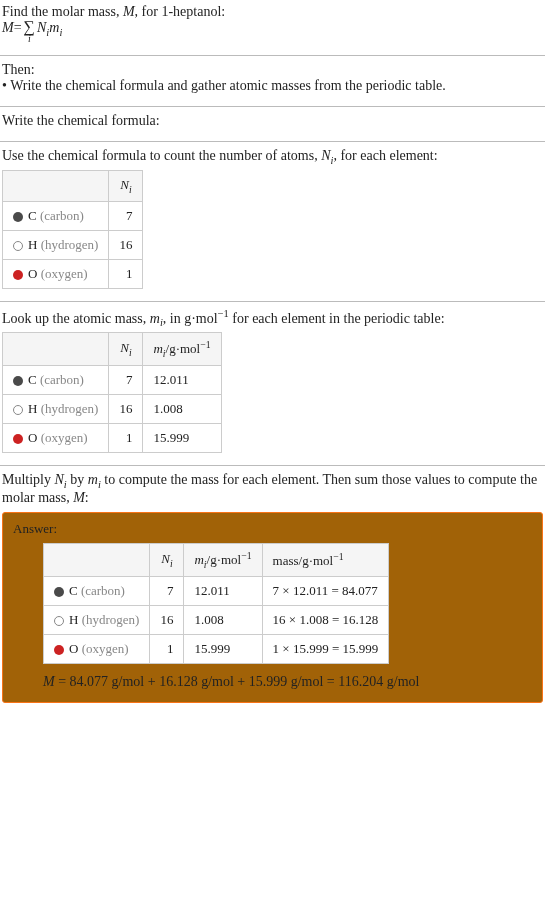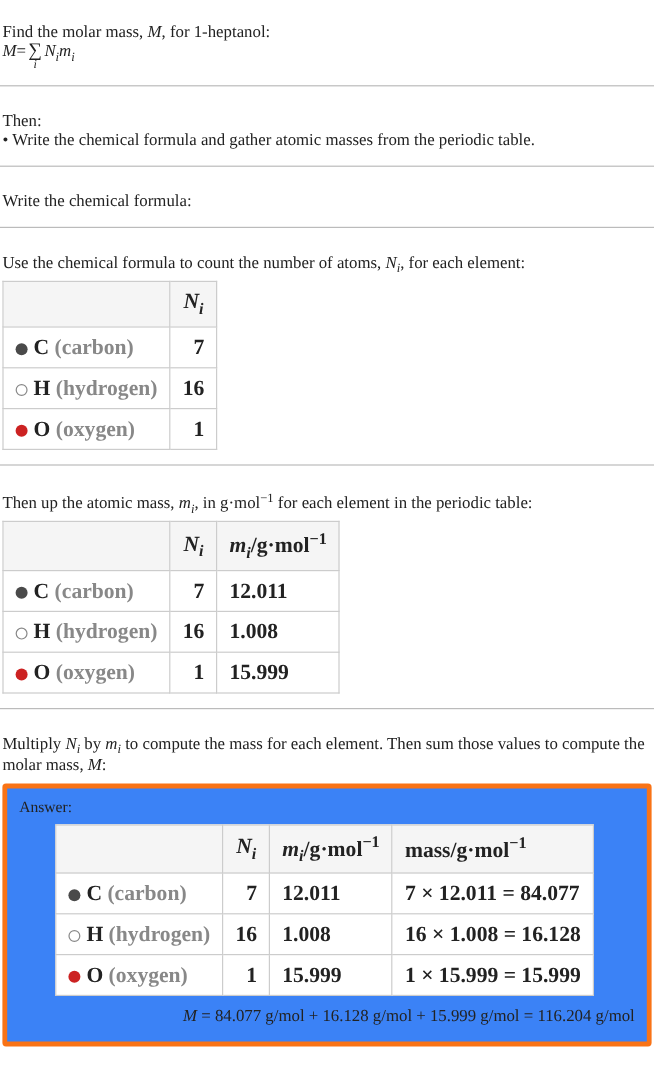--- a/index.html
+++ b/index.html
@@ -5,21 +5,21 @@
   body {
     margin: 0;
     padding: 0;
     font-family: Georgia, 'Times New Roman', serif;
     font-size: 14px;
     color: #222;
     width: 545px;
     background: #fff;
   }
   .section {
-    padding: 20px 2px 10px 2px;
+    padding: 4px 2px 10px 2px;
   }
   .hr {
     border: none;
     border-top: 1px solid #bbb;
     margin: 2px 0;
   }
   .formula {
     font-style: italic;
     font-family: Georgia, serif;
   }
@@ -32,22 +32,22 @@
     vertical-align: super;
   }
   table {
     border-collapse: collapse;
     margin-top: 4px;
   }
   td, th {
     border: 1px solid #ccc;
     padding: 6px 10px;
     text-align: left;
-    font-weight: bold;
-    font-size: 18px;
+    font-weight: normal;
+    font-size: 13px;
   }
   th {
     background: #f5f5f5;
   }
   td.num {
     text-align: right;
   }
   .el-label {
     color: #888;
   }
@@ -57,38 +57,37 @@
     height: 10px;
     border-radius: 50%;
     margin-right: 5px;
     vertical-align: middle;
     box-sizing: border-box;
   }
   .dot-c { background: #4a4a4a; }
   .dot-h { background: #fff; border: 1px solid #888; }
   .dot-o { background: #c22; }
   .answer-box {
-    background: #3b82f6;
-    border: 4px solid #f97316;
+    background: #a16207;
+    border: 1px solid #f97316;
     border-radius: 3px;
     padding: 8px 10px 12px 10px;
     margin: 4px 2px 4px 2px;
   }
   .answer-box table {
     background: #fff;
     margin-left: 30px;
   }
   .answer-label {
     font-size: 13px;
     margin-bottom: 6px;
   }
   .final-line {
     margin: 10px 0 0 30px;
     font-style: italic;
-    text-align: right;
   }
   .ni-header {
     font-style: italic;
     text-align: center;
   }
   .sum-line {
     display: flex;
     align-items: flex-start;
   }
   .sum-sym {
@@ -164,21 +163,21 @@
       <td class="num">1</td>
     </tr>
   </tbody>
     </table>
 </div>
 
 <hr class="hr">
 
 <div class="section">
   <div>
-    <span>Then up the atomic mass, </span><span class="formula">m</span><span class="formula sub">i</span><span>, in g·mol</span><span class="sup">−1</span><span> for each element in the periodic table:</span>
+    <span>Look up the atomic mass, </span><span class="formula">m</span><span class="formula sub">i</span><span>, in g·mol</span><span class="sup">−1</span><span> for each element in the periodic table:</span>
   </div>
   <table>
     <tbody>
         <tr>
       <th></th>
       <th class="ni-header"><span class="formula">N</span><span class="formula sub">i</span></th>
       <th><span class="formula">m</span><span class="formula sub">i</span><span>/g·mol</span><span class="sup">−1</span></th>
     </tr>
     <tr>
       <td><span class="dot dot-c"></span><span>C</span><span class="el-label"> (carbon)</span></td>

